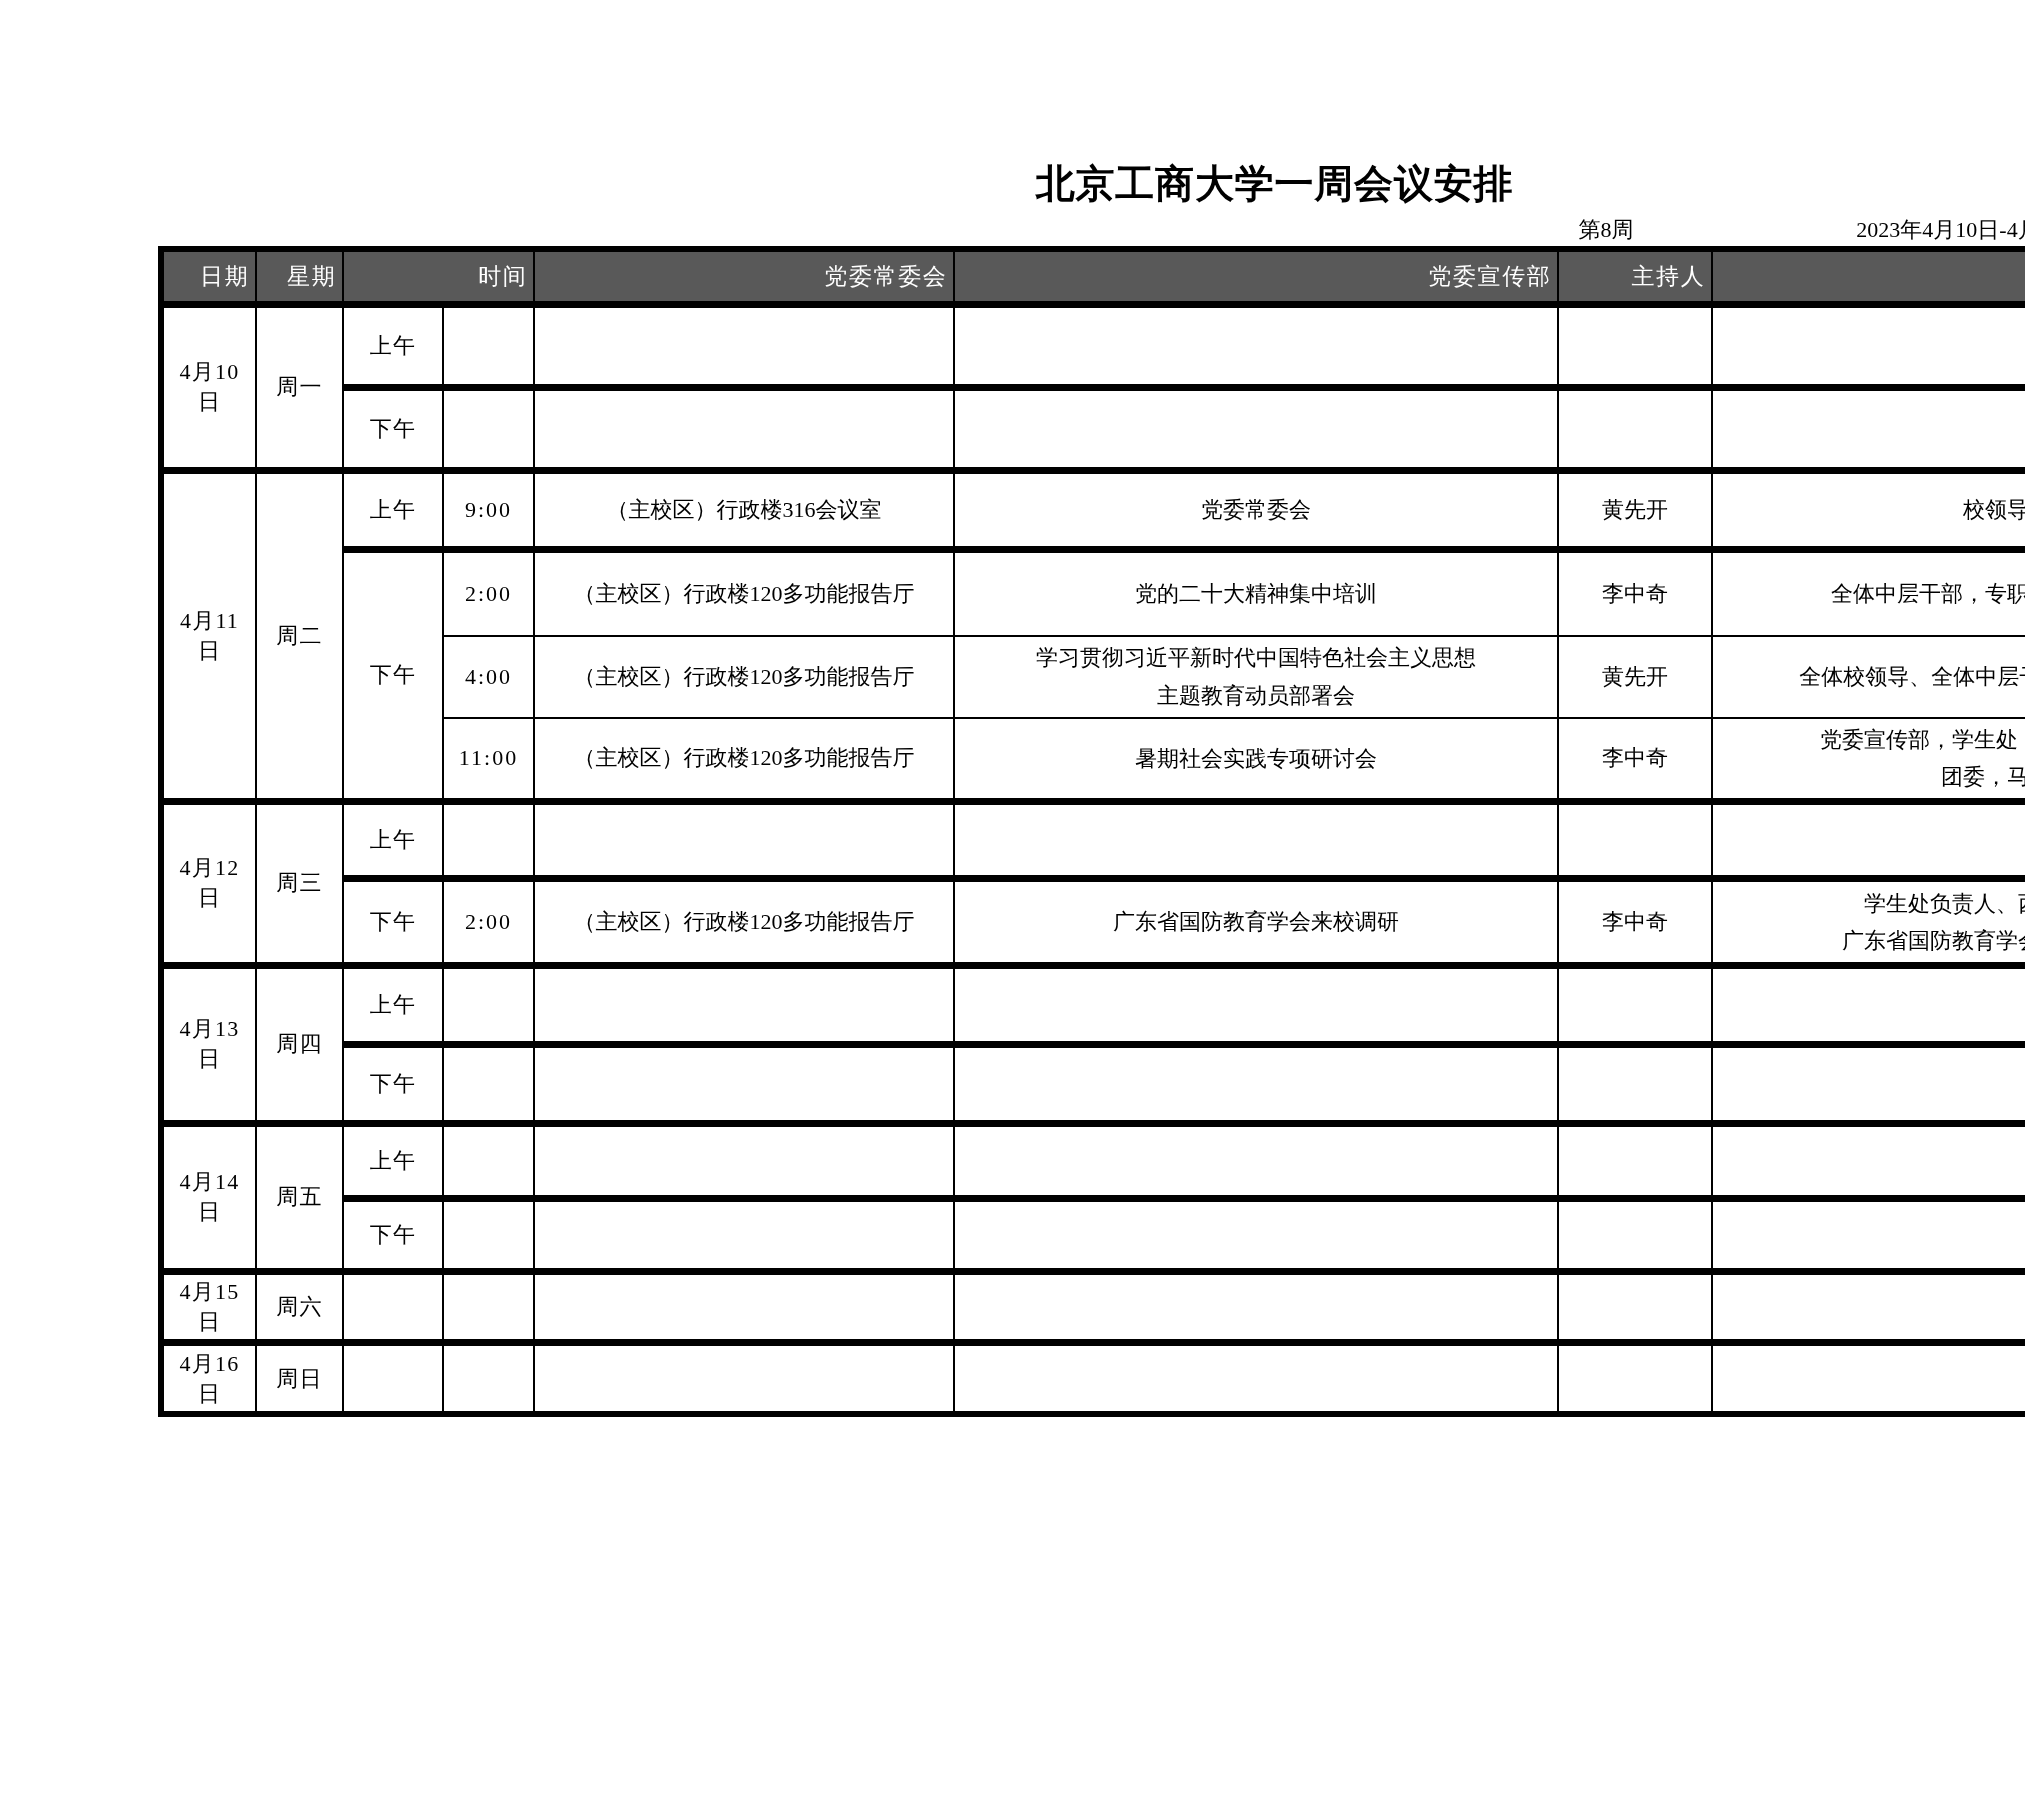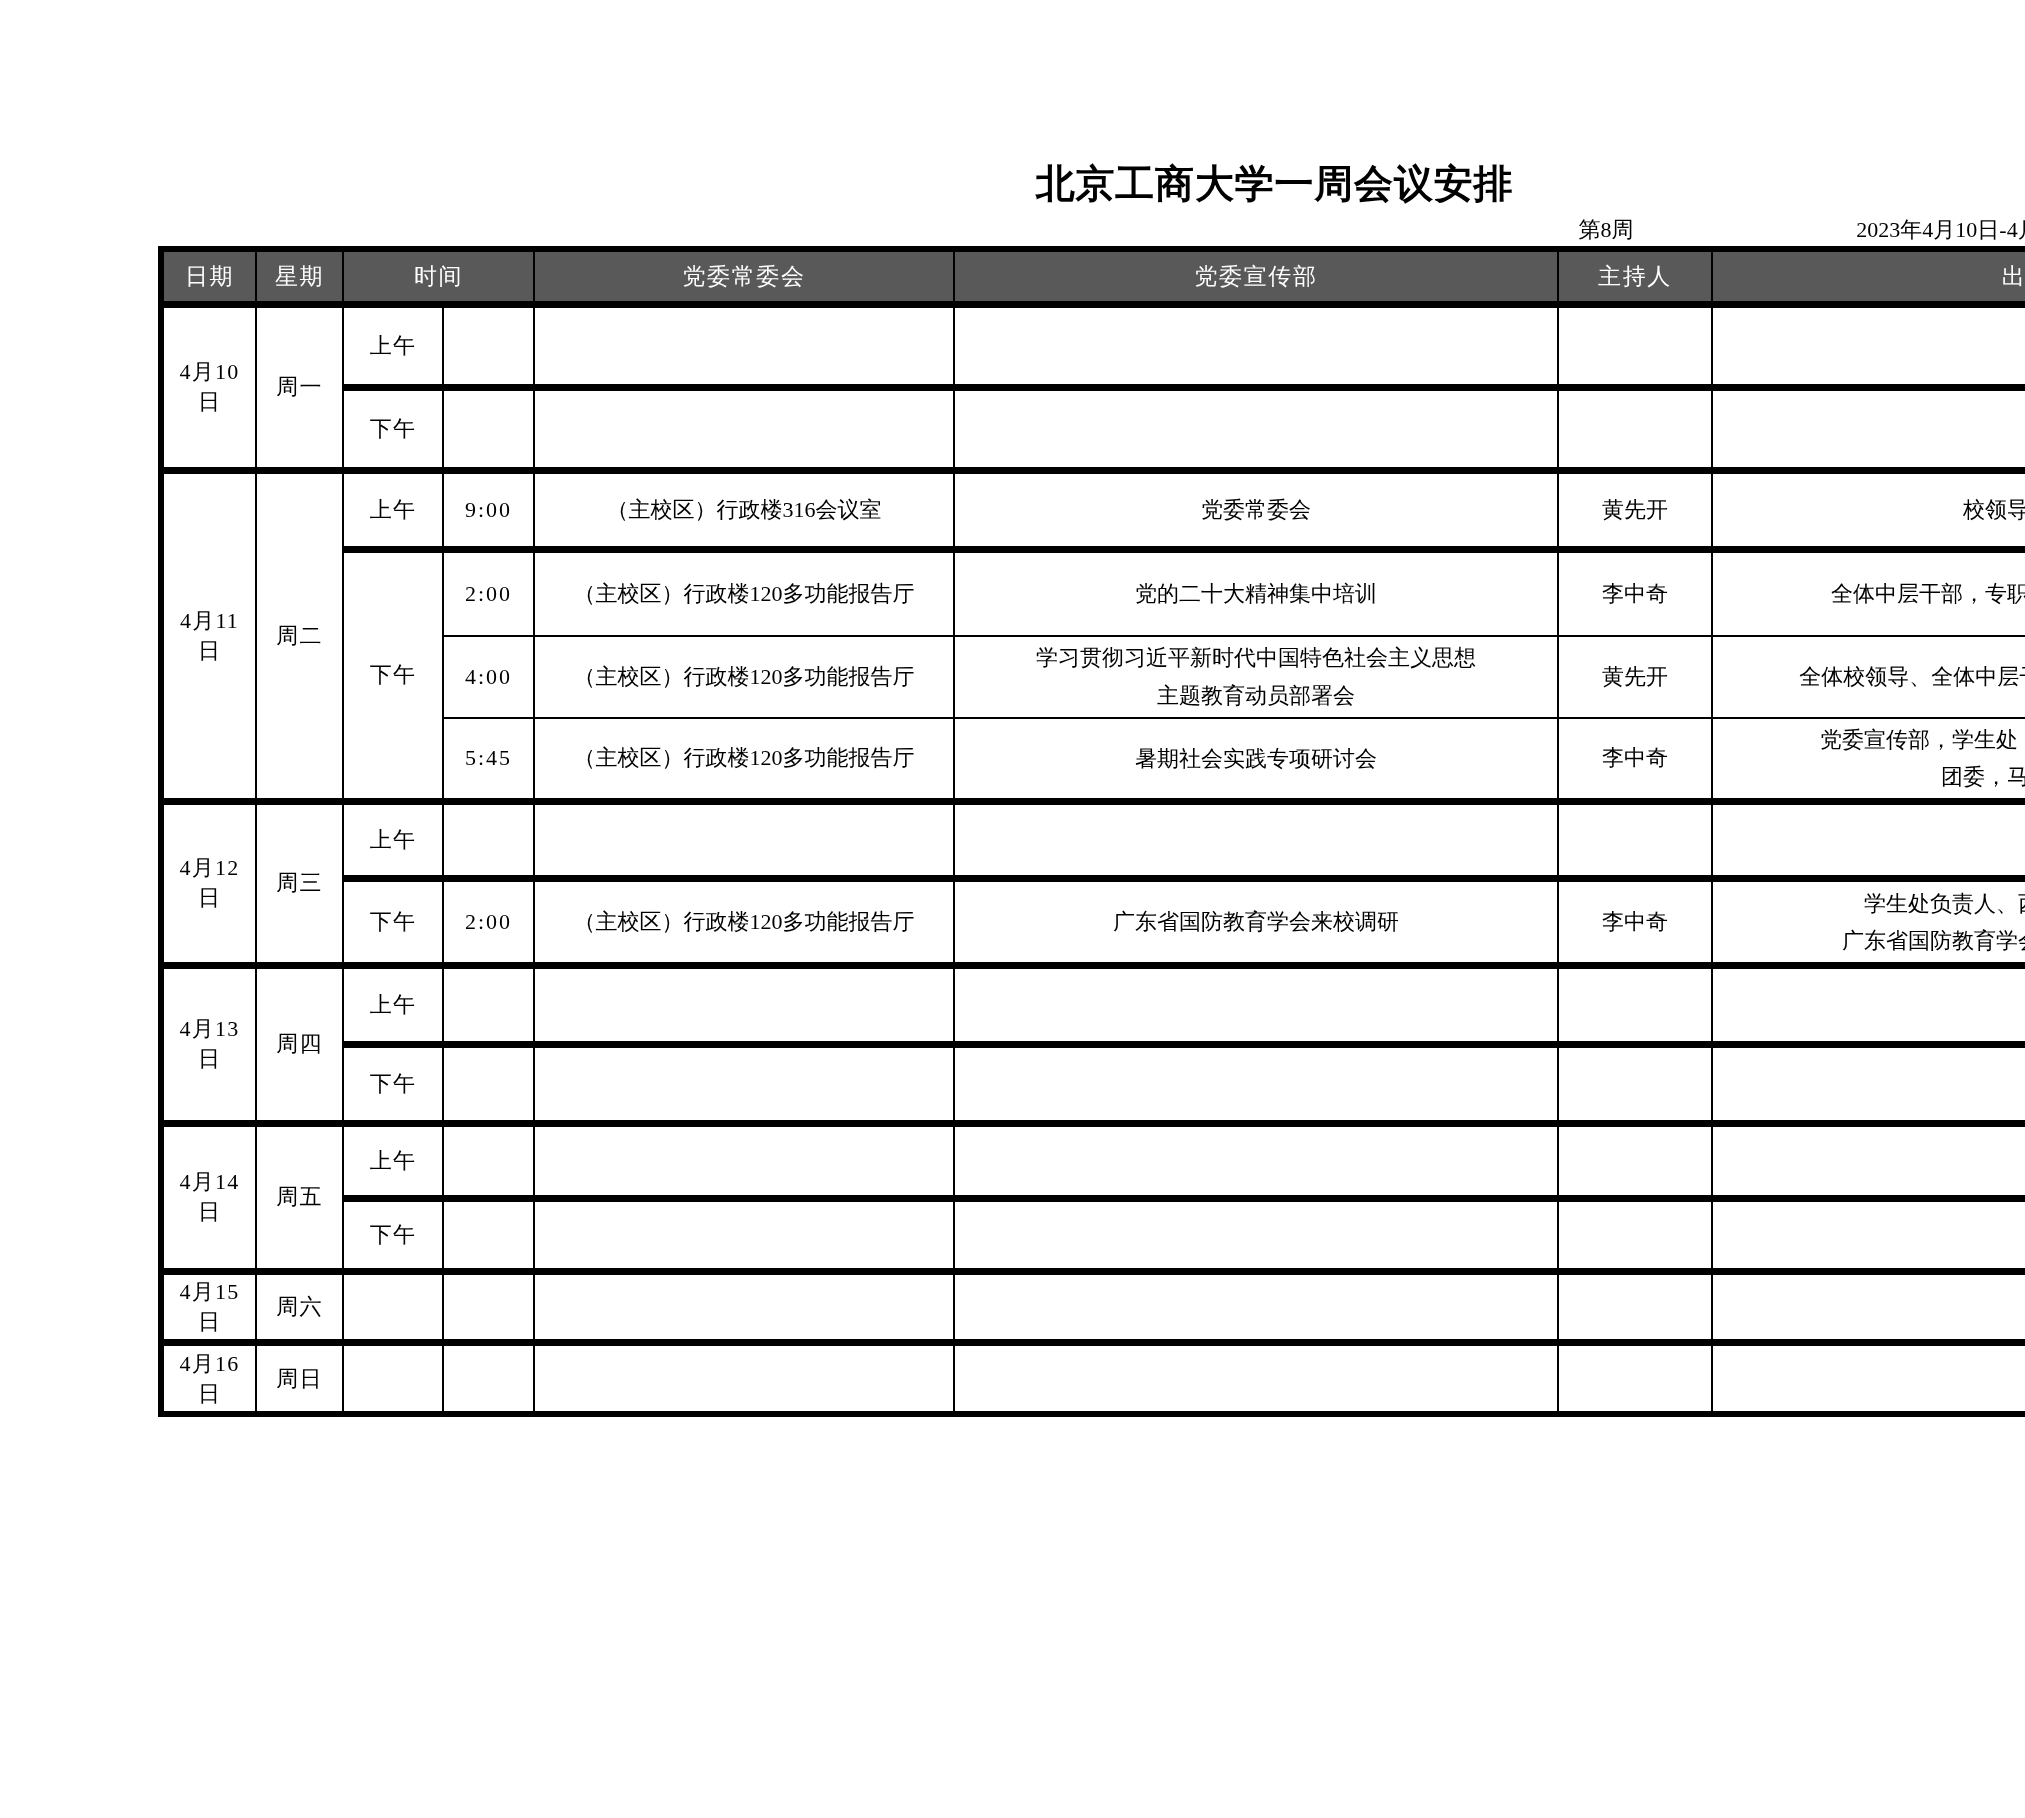--- a/index.html
+++ b/index.html
@@ -34,20 +34,21 @@
     overflow:hidden;
   }
   table.schedule thead th {
     background:var(--header-bg,#595959);
     color:#ffffff;
     font-weight:normal;
     font-size:23px;
     height:55px;
     border-bottom-width:7.3px;
     letter-spacing:1.6px;
+    text-align:right;
   }
   tr.gs > td { border-top-width:7.3px; }   
   tr.ps > td { border-top-width:7.3px; }   
   td.col-meeting, td.col-attendees { line-height:1.7; white-space:pre-line;margin-left:20px; }
   td.col-time { letter-spacing:2px; }
   td.col-date, td.col-week, td.col-ampm { letter-spacing:1.2px; }
 </style>
 </head>
 <body>
 
@@ -119,21 +120,21 @@
         </tr>
         <tr style="height: 81px;">
           <td class="col-time">4:00</td>
           <td class="col-location">（主校区）行政楼120多功能报告厅</td>
           <td class="col-meeting">学习贯彻习近平新时代中国特色社会主义思想
 主题教育动员部署会</td>
           <td class="col-host">黄先开</td>
           <td class="col-attendees">全体校领导、全体中层干部，“两代表一委员”代表等</td>
         </tr>
         <tr style="height: 73px;">
-          <td class="col-time">5:45</td>
+          <td class="col-time">11:00</td>
           <td class="col-location">（主校区）行政楼120多功能报告厅</td>
           <td class="col-meeting">暑期社会实践专项研讨会</td>
           <td class="col-host">李中奇</td>
           <td class="col-attendees">党委宣传部，学生处，科学研究院，研究生院，
 团委，马克思主义学院</td>
         </tr>
         <tr class="gs" style="height: 77px;">
           <td rowspan="2" class="col-date">4月12日</td>
           <td rowspan="2" class="col-week">周三</td>
           <td class="col-ampm">上午</td>

